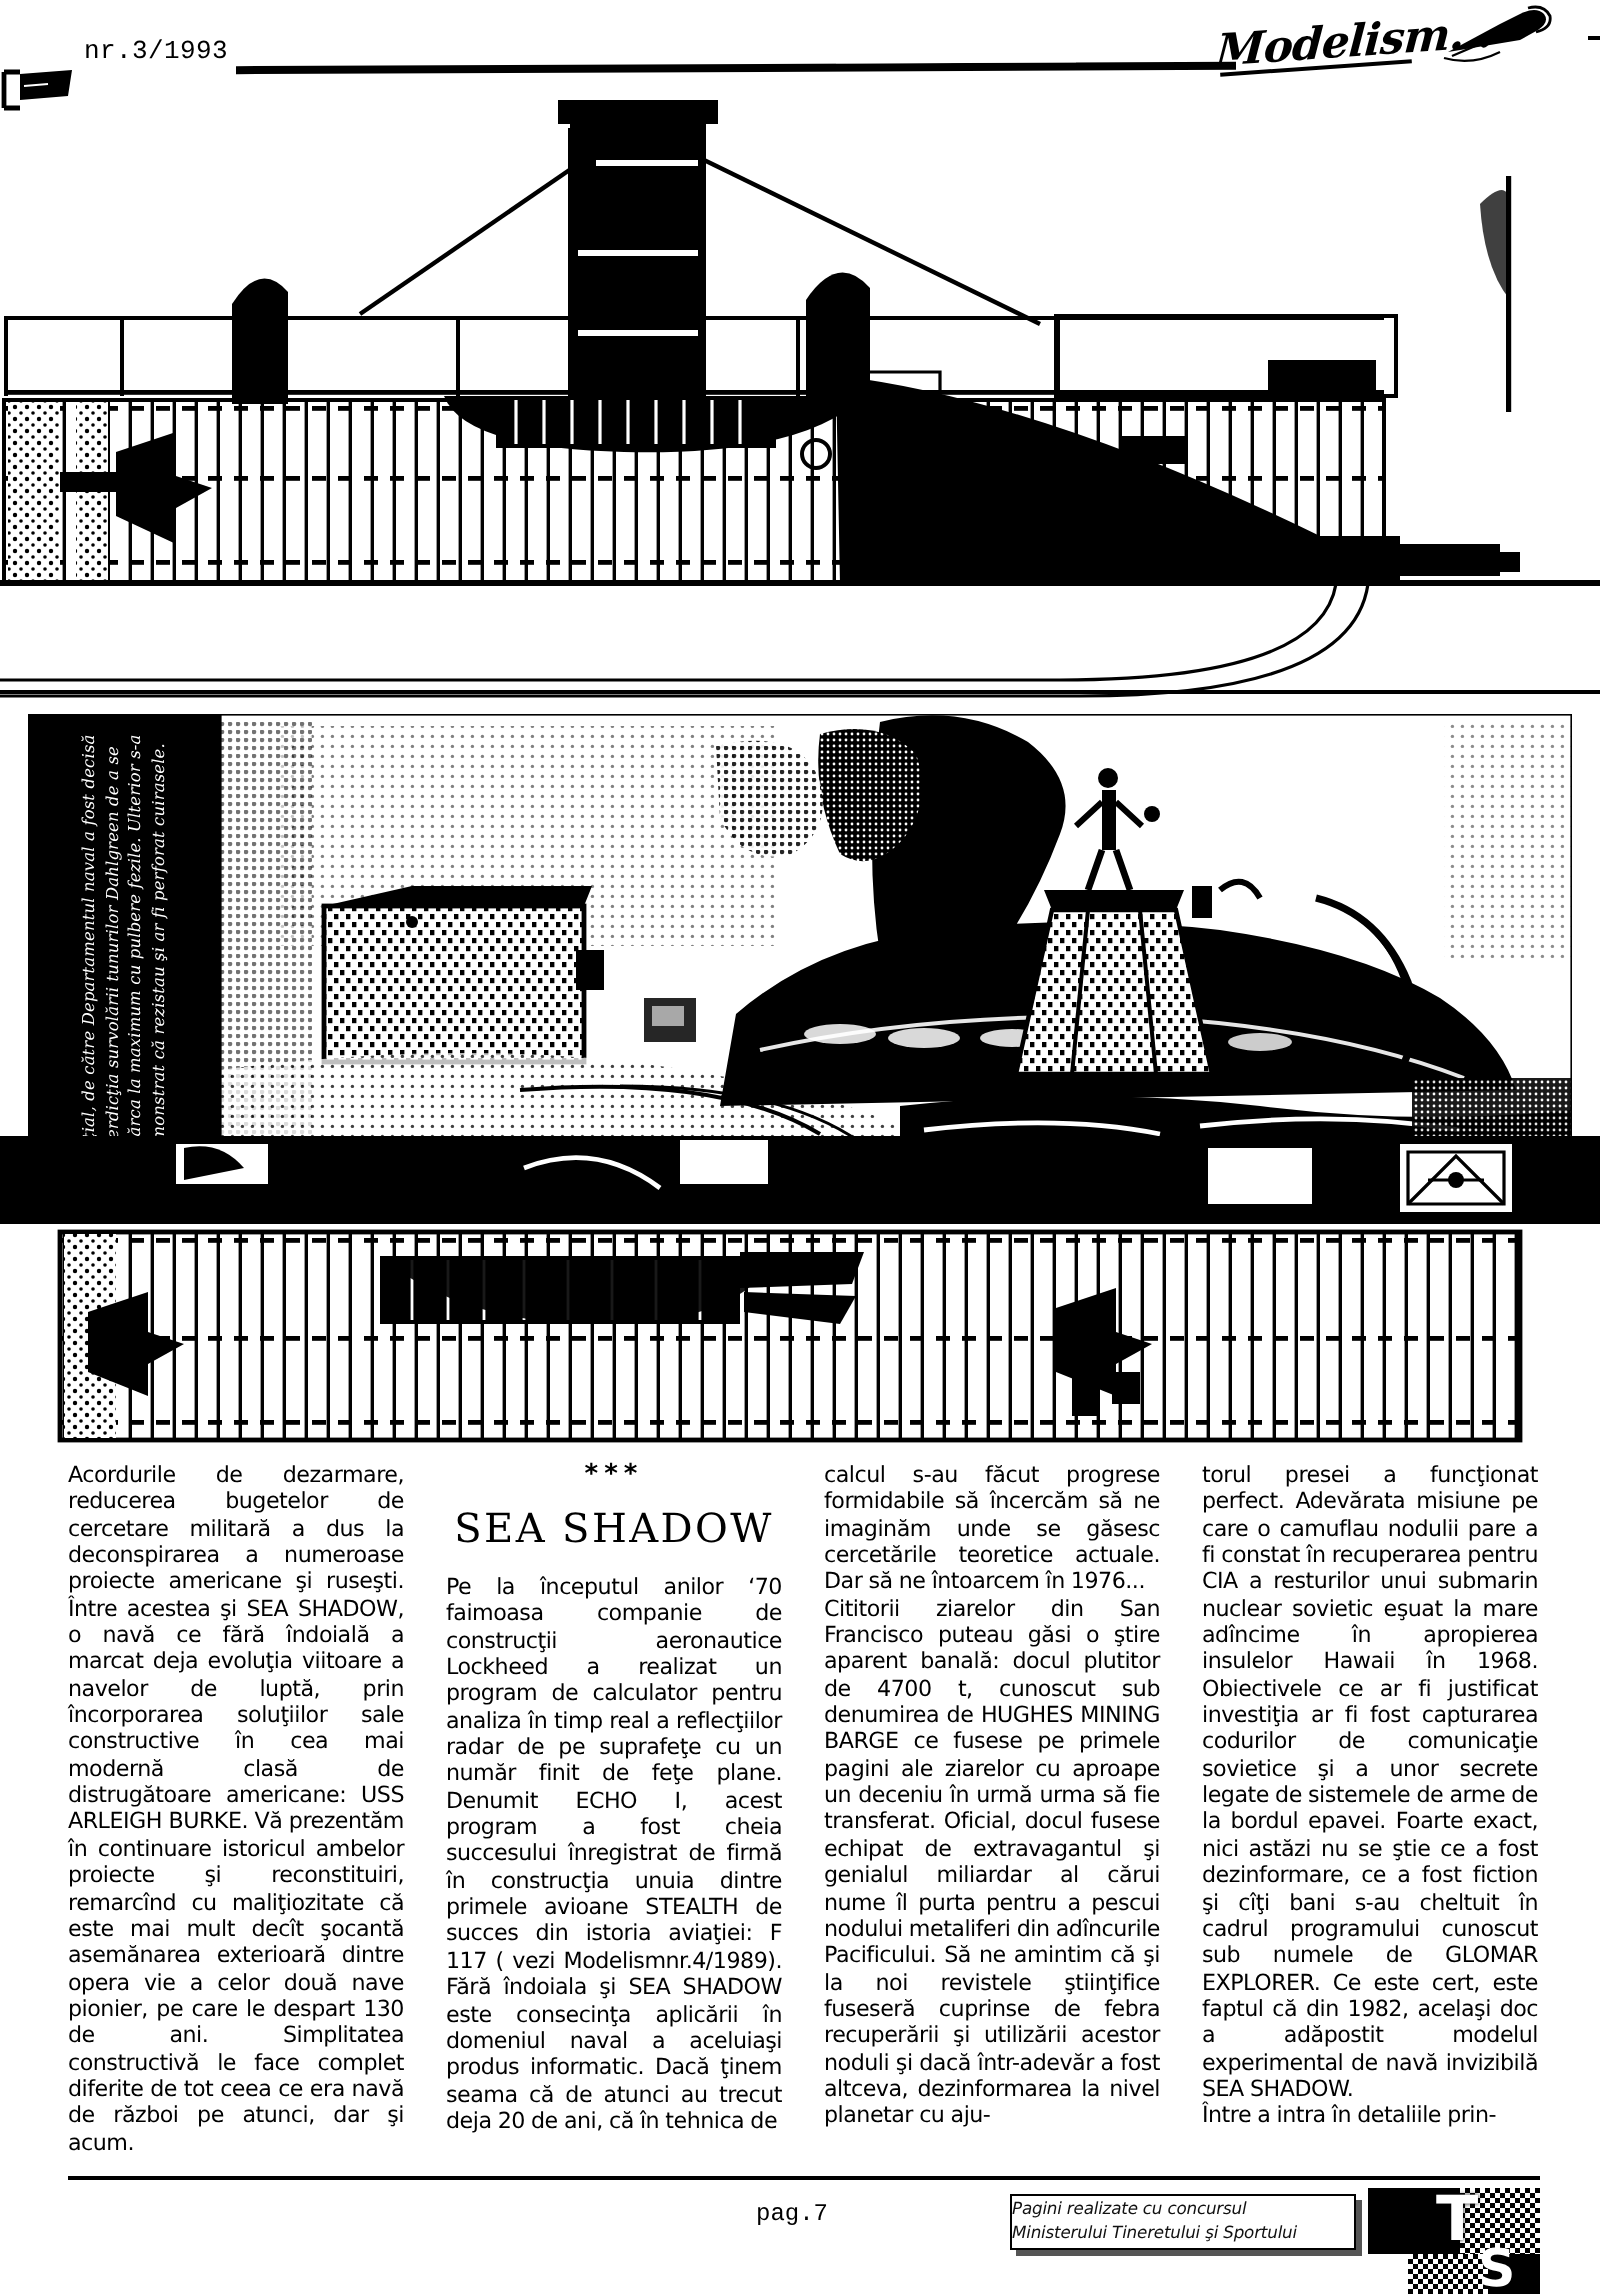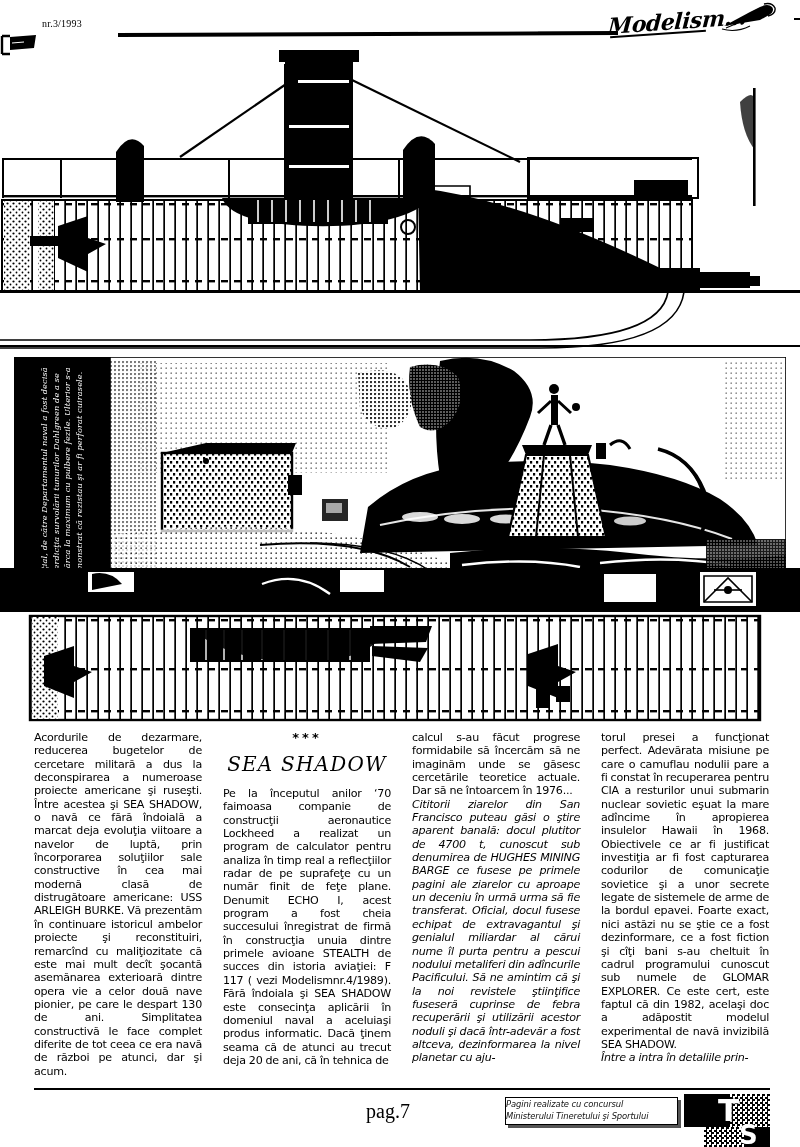--- a/index.html
+++ b/index.html
@@ -22,22 +22,22 @@
 
   
   .masthead {
     position: absolute;
     left: 0; top: 0;
     width: 800px; height: 42px;
   }
   .issue-no {
     position: absolute;
     left: 42px; top: 18px;
-    font-family: Liberation Serif, serif;
-    font-size: 10px;
+    font-family: Liberation Mono, monospace;
+    font-size: 13px;
     letter-spacing: 0.2px;
     white-space: nowrap;
   }
   .head-rule {
     position: absolute;
     left: 118px; top: 32px;
     width: 500px; height: 4px;
     background: #000;
     transform: skewY(-0.25deg);
   }
@@ -143,34 +143,33 @@
     margin: 0;
     font-family: "DejaVu Sans", sans-serif;
     font-size: 11.1px;
     line-height: 13.35px;
     text-align: justify;
     text-justify: inter-word;
     letter-spacing: -0.25px;
     word-spacing: -0.2px;
     hyphens: manual;
   }
-  .col p + p { margin-top: 0; font-style: italic; }
+  .col p + p { margin-top: 0; }
   .stars {
     text-align: center;
     font-family: "DejaVu Sans", sans-serif;
     font-size: 13px;
     letter-spacing: 3px;
     line-height: 14px;
     margin: 0 0 7px 0;
     font-weight: bold;
   }
   .section-title {
     text-align: center;
     font-family: "DejaVu Serif", serif;
-    font-style: italic;
     font-size: 20px;
     letter-spacing: 1.2px;
     margin: 0 0 11px 0;
     font-weight: normal;
     white-space: nowrap;
   }
 
   
   .footer {
     position: absolute;
@@ -178,23 +177,23 @@
     width: 800px; height: 61px;
   }
   .foot-rule {
     position: absolute;
     left: 34px; top: 2px;
     width: 736px; height: 2px;
     background: #000;
   }
   .page-num {
     position: absolute;
-    left: 366px; top: 1100px;
-    font-family: Liberation Serif, serif;
-    font-size: 20px;
+    left: 378px; top: 1100px;
+    font-family: Liberation Mono, monospace;
+    font-size: 12px;
     white-space: nowrap;
   }
   .credit-box {
     position: absolute;
     left: 505px; top: 1097px;
     width: 171px; height: 26px;
     border: 1.3px solid #000;
     background: #fff;
     box-shadow: 3px 3px 0 #555;
   }

